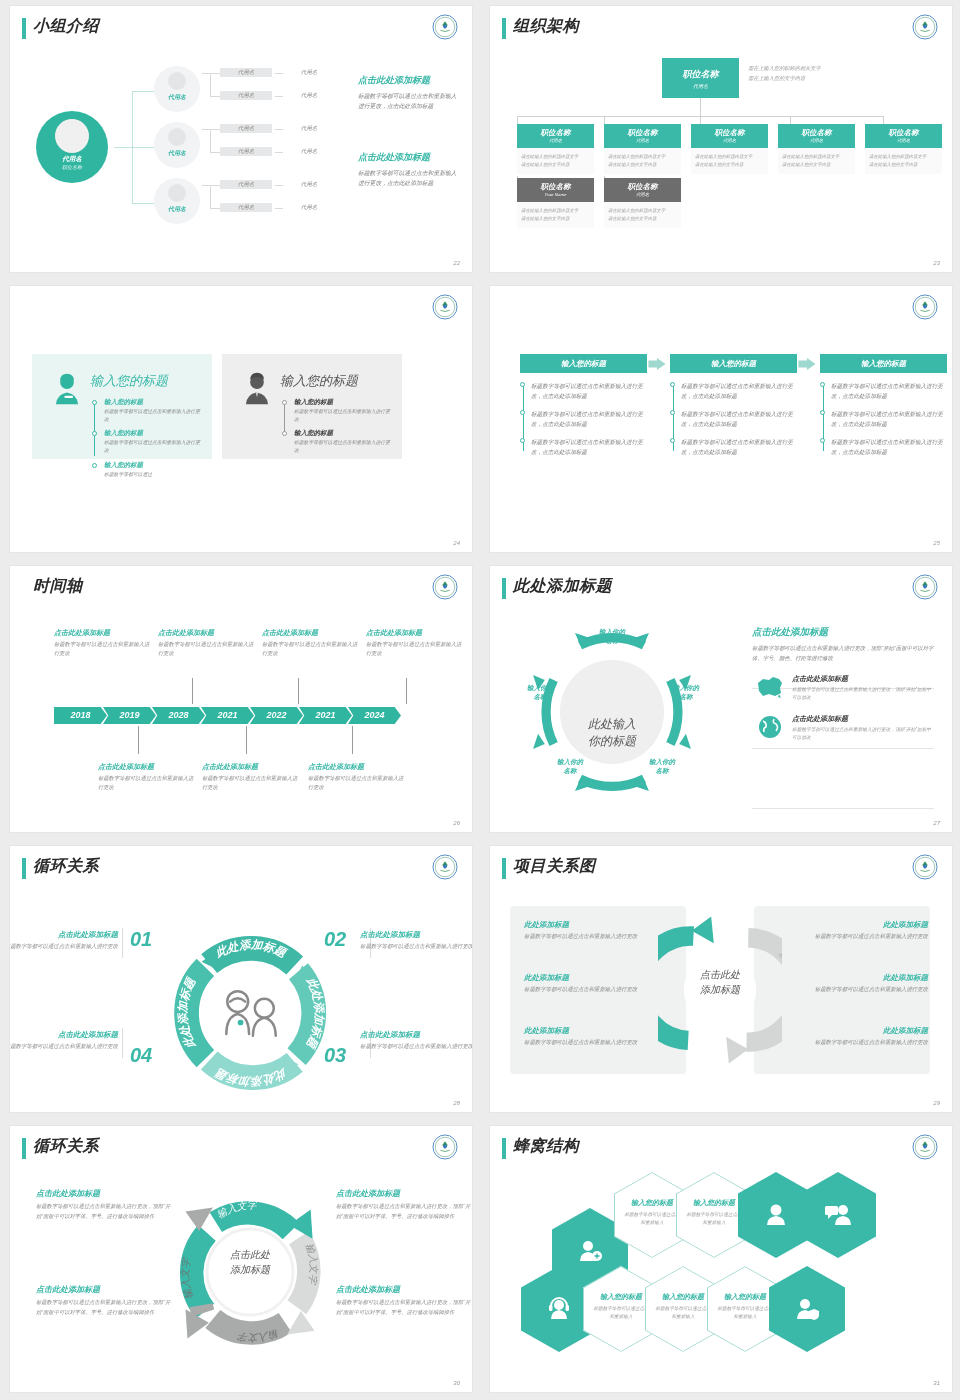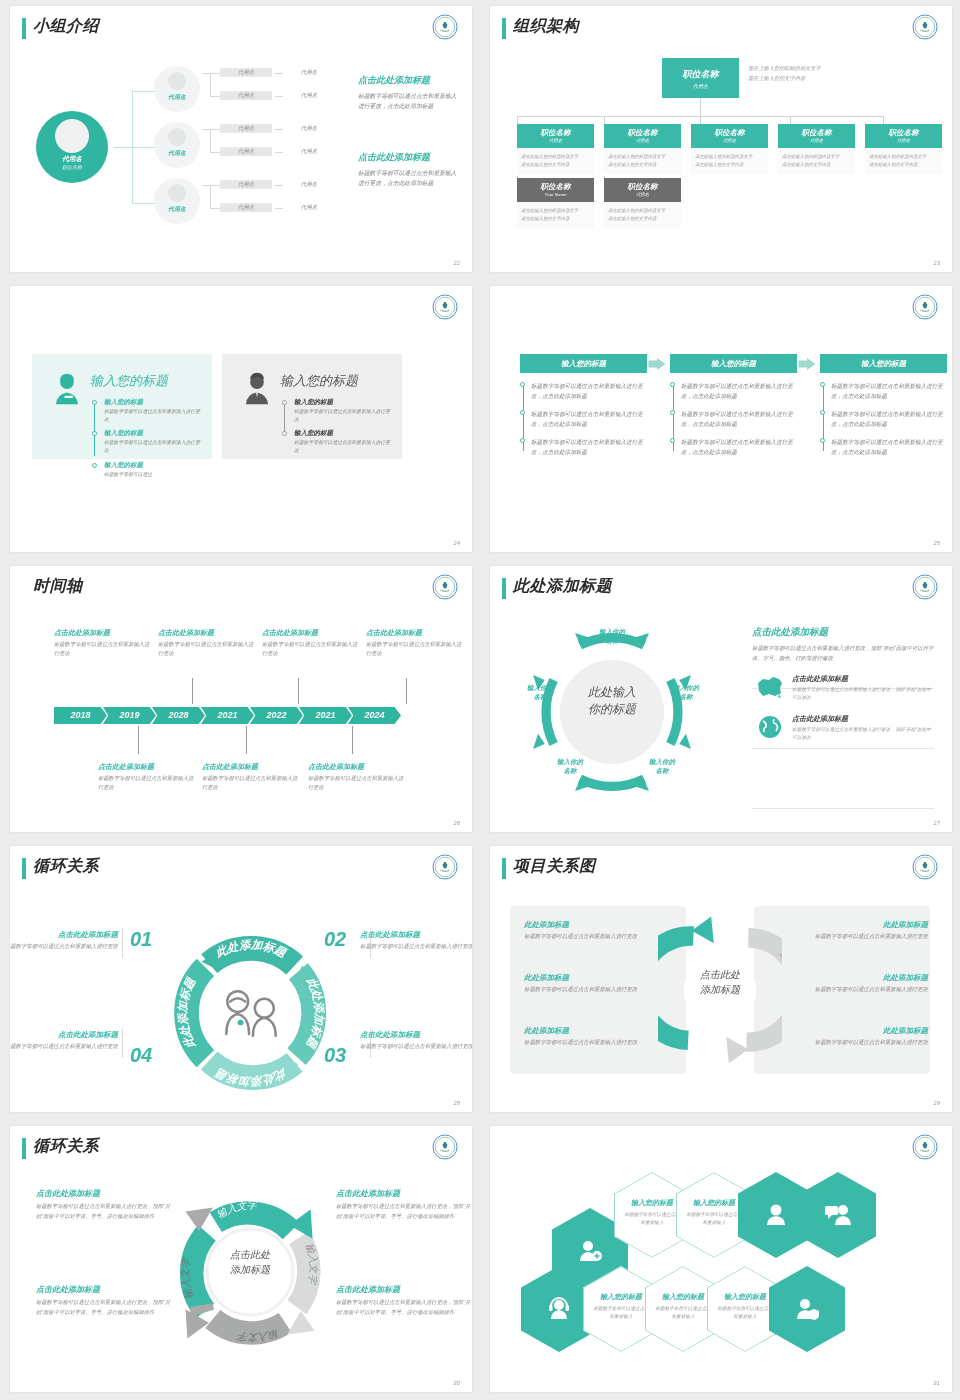--- a/index.html
+++ b/index.html
@@ -582,21 +582,21 @@
     <div class="clab" style="left:98px; top:62px;  white-space:pre-line;">输入你的
 名称</div>
     <div class="clab" style="left:172px; top:118px; white-space:pre-line;">输入你的
 名称</div>
     <div class="clab" style="left:148px; top:192px; white-space:pre-line;">输入你的
 名称</div>
     <div class="clab" style="left:56px;  top:192px; white-space:pre-line;">输入你的
 名称</div>
     <div class="clab" style="left:26px;  top:118px; white-space:pre-line;">输入你的
 名称</div>
-    <div class="ctr" style="white-space:pre-line;">此处输入
+    <div class="ctr" style="white-space:pre-line;margin-top:32px;">此处输入
 你的标题</div>
 
     <div class="rt">
       <h4>点击此处添加标题</h4>
       <p>标题数字等都可以通过点击和重新输入进行更改，顶部“开始”面板中可以对字体、字号、颜色、行距等进行修改</p>
       <div class="sep" style="top:62px;"></div>
       <div class="row">
         <svg class="ic" viewBox="0 0 32 26">
           <path d="M4 9 L9 5 L15 6 L19 3 L25 5 L28 9 L26 14 L27 19 L21 22 L15 20 L9 22 L5 17 Z" fill="#3ab8a8"></path>
           <path d="M25 20 l2 4 l-3 -1 z" fill="#3ab8a8"></path>
@@ -833,20 +833,24 @@
     <div class="tx" style="left:326px; top:158px;">
       <h5>点击此处添加标题</h5>
       <p>标题数字等都可以通过点击和重新输入进行更改，顶部“开始”面板中可以对字体、字号、进行修改等编辑操作</p>
         </div>
     <div class="pg">30</div>
   </div>
     </div>
 
   <div class="slide-cell">
       <div class="slide s31">
+    <div class="hdr">
+      <div class="bar"></div>
+      <div class="ttl">蜂窝结构</div>
+    </div>
     <svg class="logo" viewBox="0 0 40 40">
       <circle cx="20" cy="20" r="18.5" fill="#fff" stroke="#3a7abf" stroke-width="1.3"></circle>
       <circle cx="20" cy="20" r="15" fill="none" stroke="#4a9b6e" stroke-width="0.8"></circle>
       <path d="M20 11 L24 17 L20 23 L16 17 Z" fill="#2f8f5b"></path>
       <circle cx="20" cy="19" r="3" fill="#3a7abf"></circle>
       <path d="M13 25 Q20 29 27 25" fill="none" stroke="#2f8f5b" stroke-width="1.1"></path>
     </svg>
 
     <div class="hx fill" style="left:62px; top:82px;">
       <svg class="hicon" width="26" height="26" viewBox="0 0 26 26">

